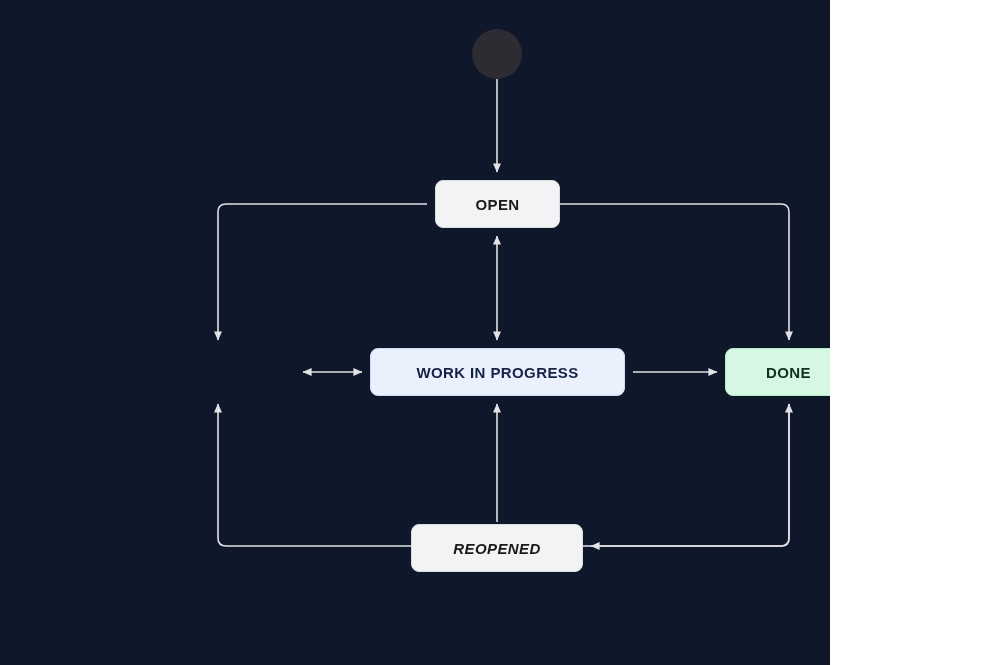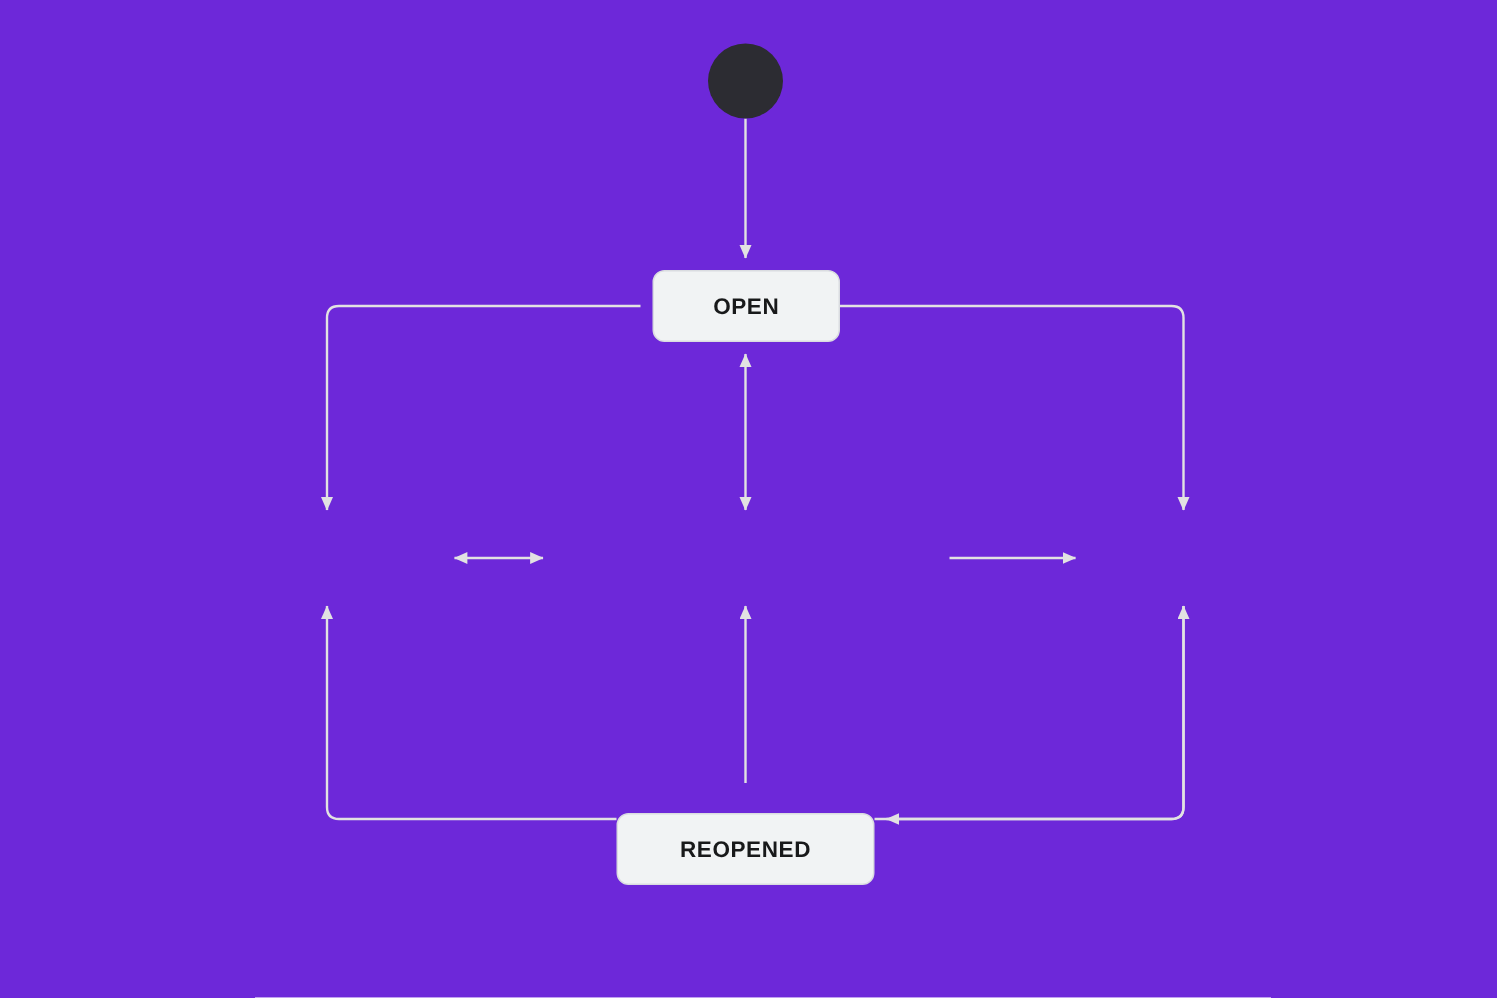--- a/index.html
+++ b/index.html
@@ -5,23 +5,23 @@
   html, body {
     margin: 0;
     padding: 0;
     background: #ffffff;
   }
   body {
     font-family: "Liberation Sans", sans-serif;
   }
   #diagram-canvas {
     position: relative;
-    width: 998px;
+    width: 830px;
     height: 665px;
-    background: #6d28d9;
+    background: #0f172a;
     overflow: hidden;
   }
   #edge-layer {
     position: absolute;
     left: 0;
     top: 0;
     width: 998px;
     height: 665px;
   }
   .node {
@@ -99,17 +99,23 @@
 
       <path d="M789,404 L789,538 Q789,546 781,546 L591,546" marker-end="url(#ah-end)"></path>
     </g>
   </svg>
 
   <div class="start-node" style="left: 472px; top: 29px; width: 50px; height: 50px; background: rgb(44, 44, 50);"></div>
 
   <div class="node node-gray" style="left: 435px; top: 180px; width: 125px; height: 48px;">
       <span>OPEN</span>
     </div>
-  <div class="node node-gray" style="left: 411px; top: 542px; width: 172px; height: 48px;">
+  <div class="node node-blue" style="left: 370px; top: 348px; width: 255px; height: 48px;">
+      <span>WORK IN PROGRESS</span>
+    </div>
+  <div class="node node-green" style="left: 725px; top: 348px; width: 127px; height: 48px;">
+      <span>DONE</span>
+    </div>
+  <div class="node node-gray" style="left: 411px; top: 524px; width: 172px; height: 48px; font-style: italic;">
       <span>REOPENED</span>
     </div>
 
 </div>
 
 </body></html>

